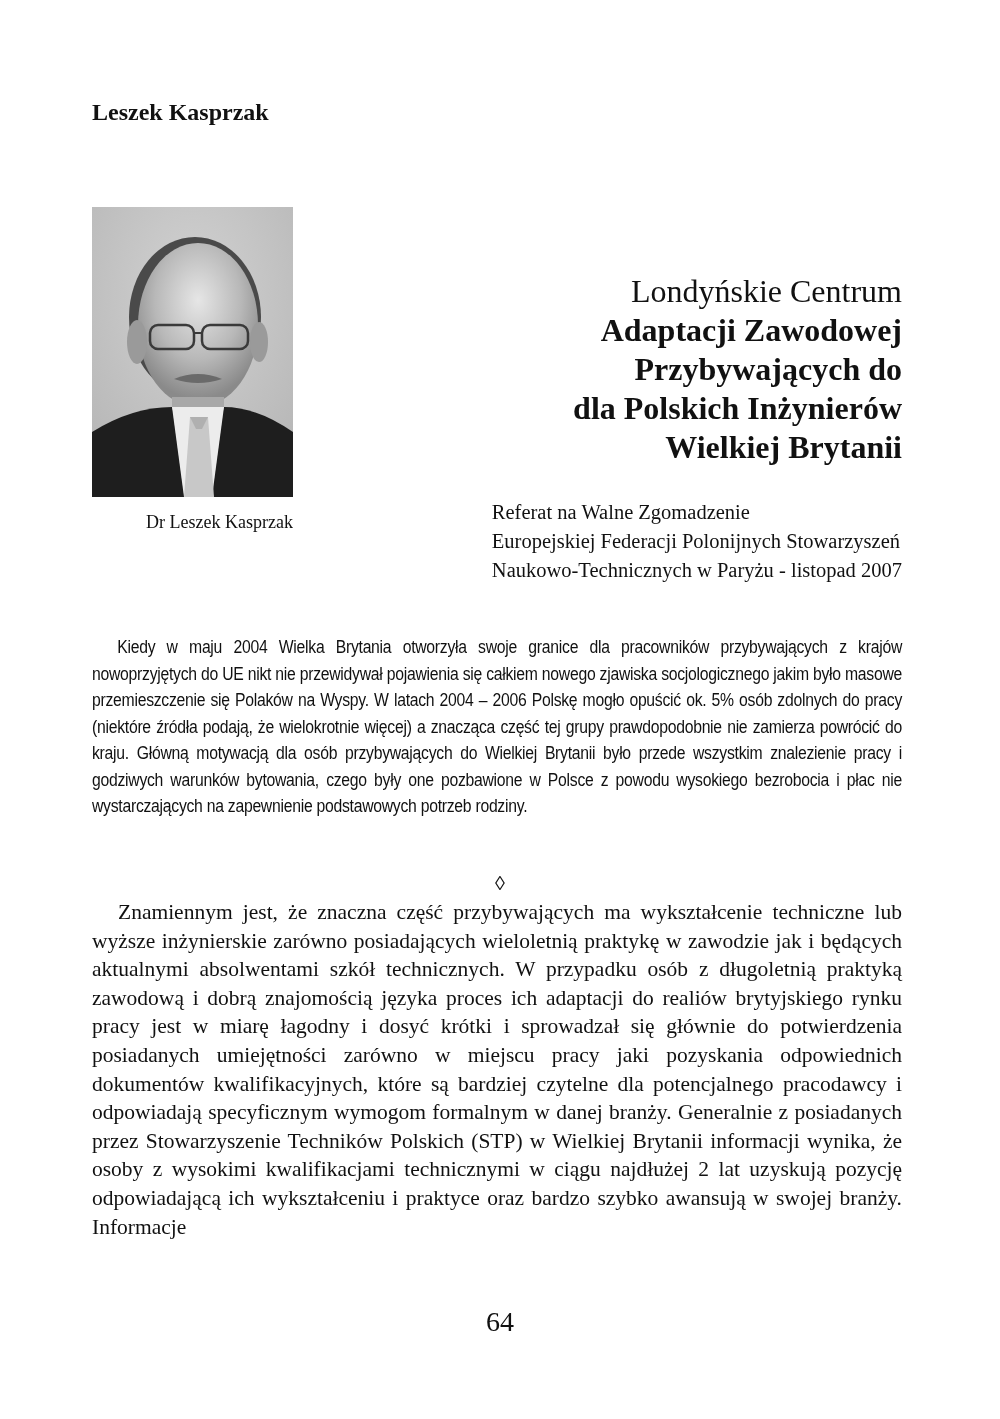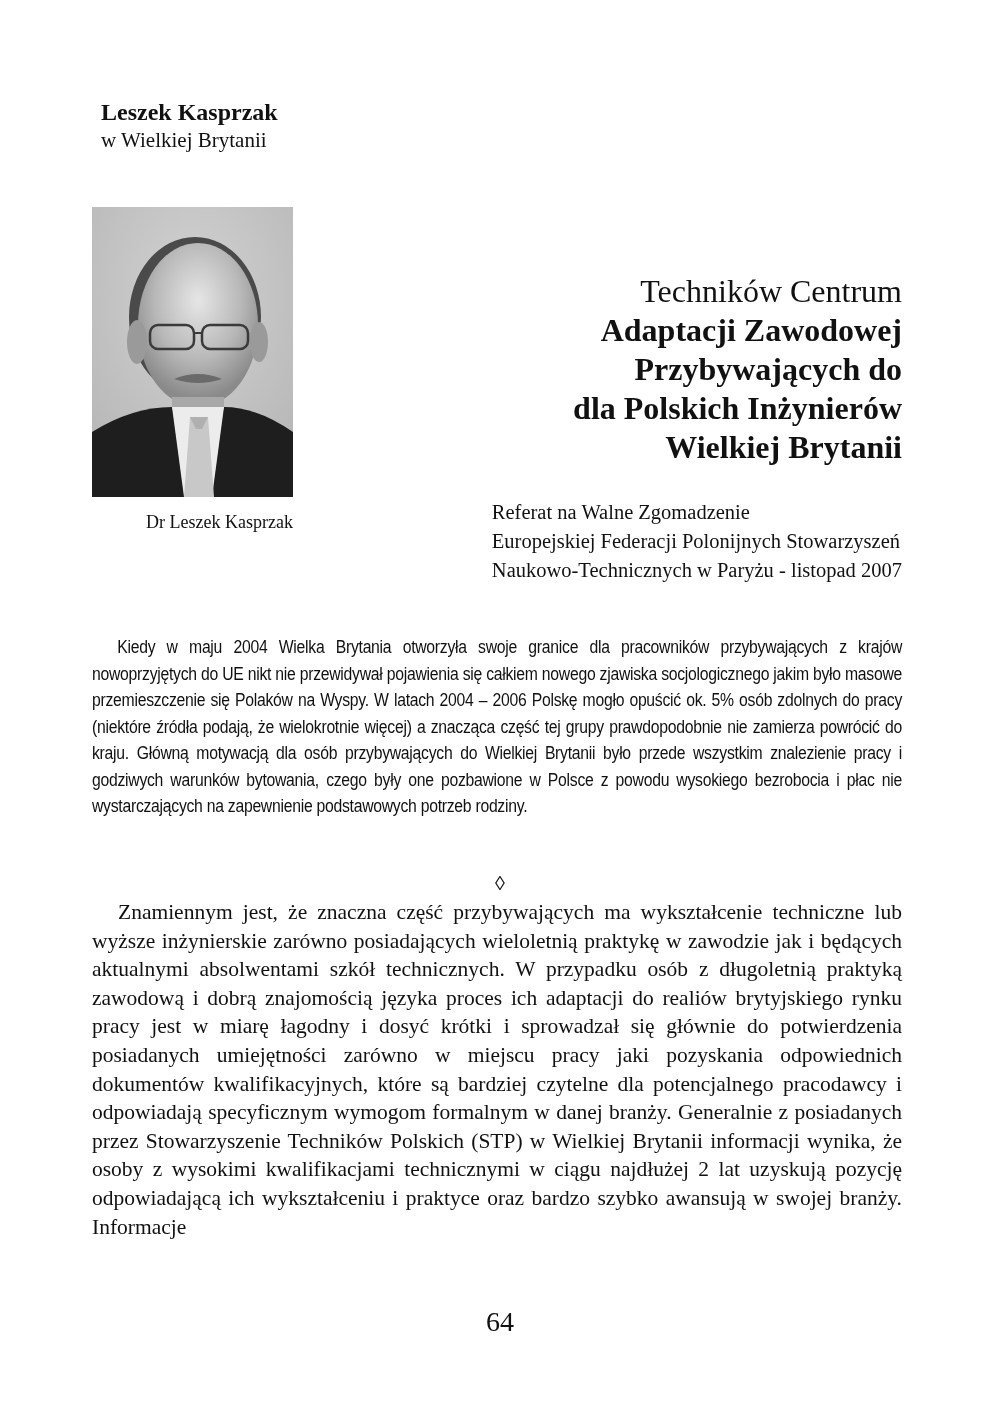--- a/index.html
+++ b/index.html
@@ -1,20 +1,20 @@
 <!DOCTYPE html>
 <html><head>
   <meta charset="utf-8">
   <style>
     html, body { margin: 0; padding: 0; background: #ffffff; }
     body { width: 1000px; height: 1419px; position: relative; overflow: hidden; color: #111; }
     .serif { font-family: "Liberation Serif", "DejaVu Serif", serif; }
     .sans { font-family: "Liberation Sans", "DejaVu Sans", sans-serif; }
 
-    .author-block { position: absolute; left: 92px; top: 98px; line-height: 28px; margin-left: 9px; }
+    .author-block { position: absolute; left: 92px; top: 98px; line-height: 28px; }
     .author-name { font-size: 24px; font-weight: bold; }
     .author-org { font-size: 21px; }
 
     .photo { position: absolute; left: 92px; top: 207px; width: 201px; height: 290px; overflow: hidden; background: #c8c8c8; }
     .photo svg { display: block; }
     .photo-caption { position: absolute; left: 92px; top: 512px; width: 201px; text-align: right; font-size: 18px; }
 
     .title-block { position: absolute; right: 98px; top: 272px; text-align: right; font-size: 32px; line-height: 39px; }
     .title-block .light { font-weight: normal; }
     .title-block .bold { font-weight: bold; margin-left: 40px; }
@@ -27,21 +27,20 @@
 
     .body-text { position: absolute; left: 92px; top: 898px; width: 810px; font-size: 21.5px; line-height: 28.6px; text-align: justify; text-indent: 26px; }
 
     .page-number { position: absolute; left: 0; width: 1000px; top: 1306px; text-align: center; font-size: 28px; }
   </style>
 </head>
 <body>
 
 <div class="author-block serif">
   <div class="author-name">Leszek Kasprzak</div>
-  <div class="author-org">w Wielkiej Brytanii</div>
 </div>
 
 <div class="photo">
   <svg width="201" height="290" viewBox="0 0 201 290">
     <defs>
       <radialGradient id="bg" cx="50%" cy="30%" r="80%">
         <stop offset="0%" stop-color="#d2d2d2"></stop>
         <stop offset="100%" stop-color="#b4b4b4"></stop>
       </radialGradient>
       <radialGradient id="face" cx="50%" cy="35%" r="60%">
@@ -72,21 +71,21 @@
 
     <path d="M80 200 L132 200 L120 290 L92 290 Z" fill="#ececec"></path>
 
     <path d="M98 210 L116 210 L122 290 L92 290 Z" fill="#c8c8c8"></path>
     <path d="M98 210 L116 210 L110 222 L104 222 Z" fill="#b0b0b0"></path>
   </svg>
 </div>
 <div class="photo-caption serif">Dr Leszek Kasprzak</div>
 
 <div class="title-block serif">
-  <div class="light">Techników Centrum</div>
+  <div class="light">Londyńskie Centrum</div>
   <div class="bold">Adaptacji Zawodowej</div>
   <div class="bold">Przybywających do</div>
   <div class="bold">dla Polskich Inżynierów</div>
   <div class="bold">Wielkiej Brytanii</div>
 </div>
 
 <div class="subtitle-block serif">
   <div>Referat na Walne Zgomadzenie</div>
   <div>Europejskiej Federacji Polonijnych Stowarzyszeń</div>
   <div>Naukowo-Technicznych w Paryżu - listopad 2007</div>

